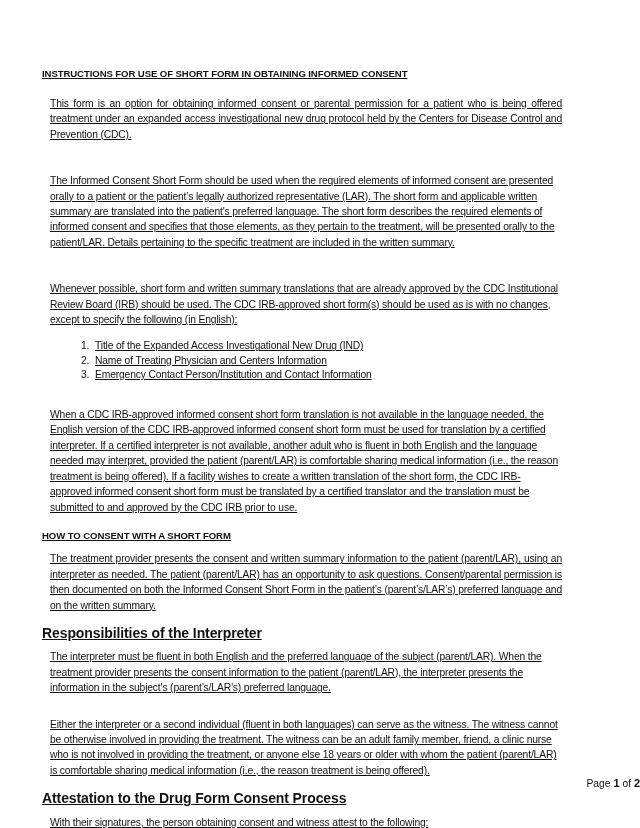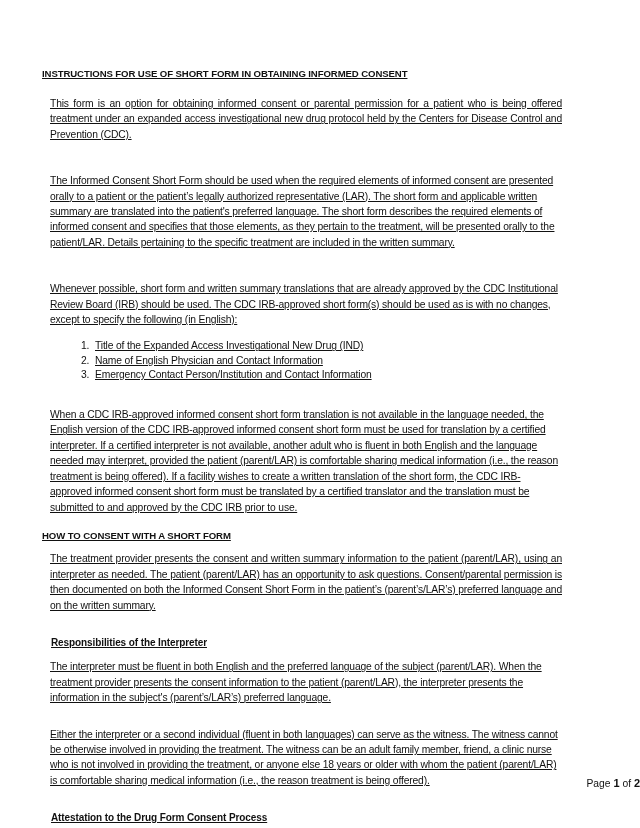--- a/index.html
+++ b/index.html
@@ -1,21 +1,21 @@
 <!DOCTYPE html>
 <html><head>
 <meta charset="utf-8">
 <style>
   html, body { margin: 0; padding: 0; background: #ffffff; }
   body { width: 640px; height: 828px; position: relative; overflow: hidden;
          font-family: "Liberation Sans", "DejaVu Sans", sans-serif; color: #111; }
   .page { position: absolute; left: 42px; top: 66px; width: 528px; text-decoration: underline; }
   .title { font-weight: bold; font-size: 9.6px; line-height: 15px; margin: 0 0 15px 0; letter-spacing: -0.1px; }
   .h-caps { font-weight: bold; font-size: 9.6px; line-height: 15.4px; margin: 0; letter-spacing: -0.1px; }
-  .h-sub { font-weight: bold; font-size: 10px; line-height: 15.4px; margin: 9px; letter-spacing: -0.1px; }
+  .h-sub { font-weight: bold; font-size: 14px; line-height: 15.4px; margin: 0; letter-spacing: -0.1px; }
   p { font-size: 10.3px; line-height: 15.4px; margin: 8px; letter-spacing: -0.15px; }
   p.justify { text-align: justify; }
   .gap-lg { height: 15px; }
   .gap-sm { height: 5px; }
   ol { margin: 12px; padding-left: 38px; font-size: 10.3px; line-height: 14.2px; letter-spacing: -0.15px; }
   ol li { padding-left: 3px; }
   .footer { position: absolute; left: 0; top: 776px; width: 640px; text-align: right;
             font-size: 10.3px; line-height: 14px; }
   .footer b { font-weight: bold; font-size: 11px; }
 </style>
@@ -26,21 +26,21 @@
   <div class="title">INSTRUCTIONS FOR USE OF SHORT FORM IN OBTAINING INFORMED CONSENT</div>
 
   <section>
     <p class="justify">This form is an option for obtaining informed consent or parental permission for a patient who is being offered treatment under an expanded access investigational new drug protocol held by the Centers for Disease Control and Prevention (CDC).</p>
     <div class="gap-lg"></div>
     <p>The Informed Consent Short Form should be used when the required elements of informed consent are presented orally to a patient or the patient’s legally authorized representative (LAR). The short form and applicable written summary are translated into the patient's preferred language.  The short form describes the required elements of informed consent and specifies that those elements, as they pertain to the treatment, will be presented orally to the patient/LAR. Details pertaining to the specific treatment are included in the written summary.</p>
     <div class="gap-lg"></div>
     <p>Whenever possible, short form and written summary  translations that are already approved by the CDC Institutional Review Board (IRB) should be used. The CDC IRB-approved short form(s) should be used as is with no changes, except to specify the following (in English):</p>
     <ol>
       <li>Title of the Expanded Access Investigational New Drug (IND)</li>
-      <li>Name of English Physician and Contact Information</li>
+      <li>Name of Treating Physician and Centers Information</li>
       <li>Emergency Contact Person/Institution and Contact Information</li>
     </ol>
     <div class="gap-sm"></div>
     <p>When a CDC IRB-approved informed consent short form translation is not available in the language needed, the English version of the CDC IRB-approved informed consent short form must be used for translation by a certified interpreter. If a certified interpreter is not available, another adult who is fluent in both English and the language needed may interpret, provided the patient (parent/LAR) is comfortable sharing medical information (i.e., the reason treatment is being offered). If a facility wishes to create a written translation of the short form, the CDC IRB-approved informed consent short form must be translated by a certified translator and the translation must be submitted to and approved by the CDC IRB prior to use.</p>
   </section>
 
   <div class="gap-sm"></div>
   <section>
     <div class="h-caps">HOW TO CONSENT WITH A SHORT FORM</div>
     <p class="justify">The treatment provider presents the consent and written summary information to the patient (parent/LAR), using an interpreter as needed. The patient (parent/LAR) has an opportunity to ask questions. Consent/parental permission is then documented on both the Informed Consent Short Form in the patient’s (parent’s/LAR’s) preferred language and on the written summary.</p>

